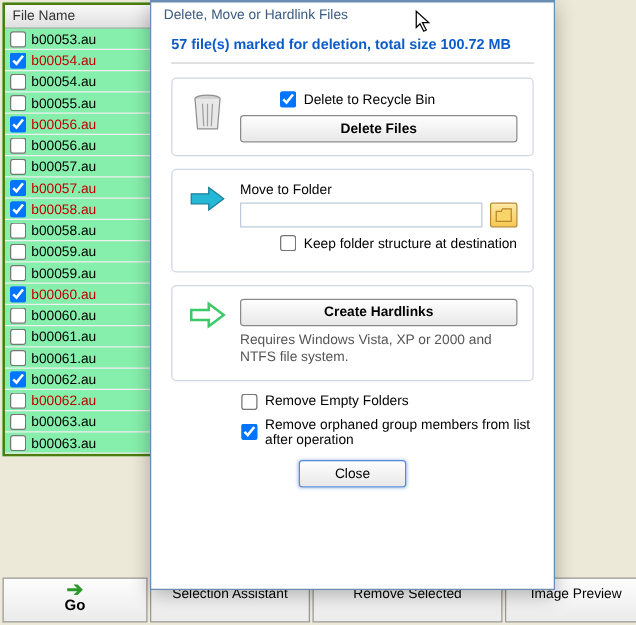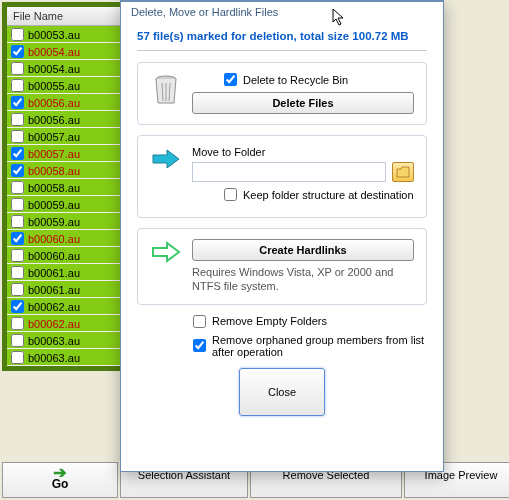--- a/index.html
+++ b/index.html
@@ -1,19 +1,19 @@
 <!DOCTYPE html>
 <html><head>
 <meta charset="utf-8">
 <style>
 * { box-sizing: border-box; margin: 0; padding: 0; font-family: "Segoe UI", Tahoma, Arial, sans-serif; }
 body { background: #ece9d8; overflow: hidden; width: 509px; height: 500px; position: relative; }
 
 
-.file-panel { position: absolute; left: 2px; top: 2px; width: 133px; background: #84cc16; border: 5px solid #4d7c0f; }
+.file-panel { position: absolute; left: 2px; top: 2px; width: 133px; background: #86efac; border: 2px solid #4d7c0f; }
 .file-header { background: linear-gradient(#f8f8f8,#e0e0e0); border-bottom: 1px solid #b0b0b0; padding: 3px 6px; font-size: 11px; color: #333; }
 .file-list { }
 .file-row { display: flex; align-items: flex-end; padding: 1px 4px; font-size: 11px; border-bottom: 1px solid #f0f0f0; height: 17px; }
 .file-row input { margin-right: 4px; }
 .file-row span.n { color: #000; }
 .file-row span.d { color: #c00000; }
 
 
 .bottom-bar { position: absolute; left: 2px; bottom: 2px; right: 2px; display: flex; gap: 2px; }
 .bottom-btn { flex: 0 0 auto; padding: 6px 10px; background: linear-gradient(#fdfdfd,#ebebeb); border: 1px solid #9a9a9a; font-size: 11px; text-align: center; }
@@ -38,21 +38,21 @@
 .chk-row input { margin-right: 6px; }
 .wide-btn { display: block; width: 100%; padding: 4px 0; background: linear-gradient(#fefefe,#e8e8e8); border: 1px solid #8a8a8a; border-radius: 3px; font-size: 11px; font-weight: bold; text-align: center; cursor: pointer; }
 .lbl { font-size: 11px; margin-bottom: 4px; display:block; }
 .path-row { display: flex; gap: 6px; align-items:center; margin-bottom:6px;}
 .path-input { flex: 1; height: 20px; border: 1px solid #bfcbd9; padding: 1px 4px; font-size: 11px; background:#fff; }
 .browse-btn { width: 22px; height: 20px; border: 1px solid #b8862b; background: linear-gradient(#ffe9a6,#f6c851); border-radius:2px; display:flex;align-items:center;justify-content:center;}
 .note { font-size: 11px; color: #555; margin-top: 4px; line-height:1.3; }
 
 .footer-chks { margin: 2px 0 10px 24px; }
 .close-row { text-align: center; }
-.close-btn { display:inline-block; padding: 17px 28px; background: linear-gradient(#fefefe,#e8e8e8); border: 1px solid #5a8ad6; border-radius: 3px; font-size: 11px; cursor:pointer; box-shadow: 0 0 3px rgba(90,138,214,0.6);}
+.close-btn { display:inline-block; padding: 4px 28px; background: linear-gradient(#fefefe,#e8e8e8); border: 1px solid #5a8ad6; border-radius: 3px; font-size: 11px; cursor:pointer; box-shadow: 0 0 3px rgba(90,138,214,0.6);}
 
 .cursor-ptr { position:absolute; left:332px; top:8px; pointer-events:none; }
 
 svg { display:block; }
 </style>
 </head>
 <body>
 
 <div class="file-panel">
   <div class="file-header">File Name</div>

